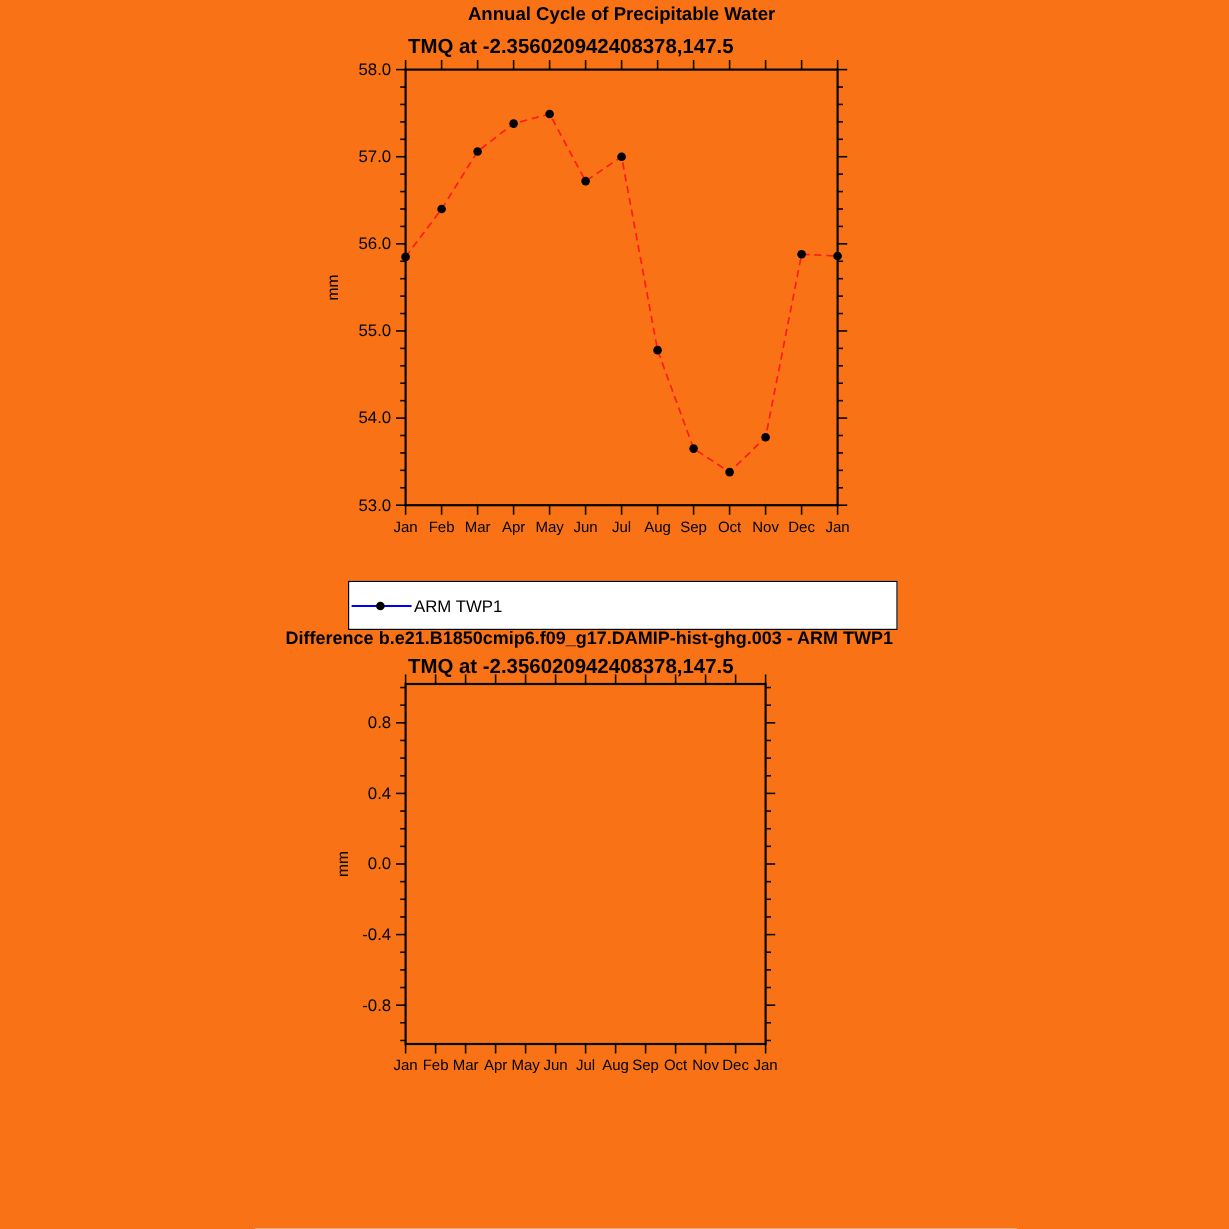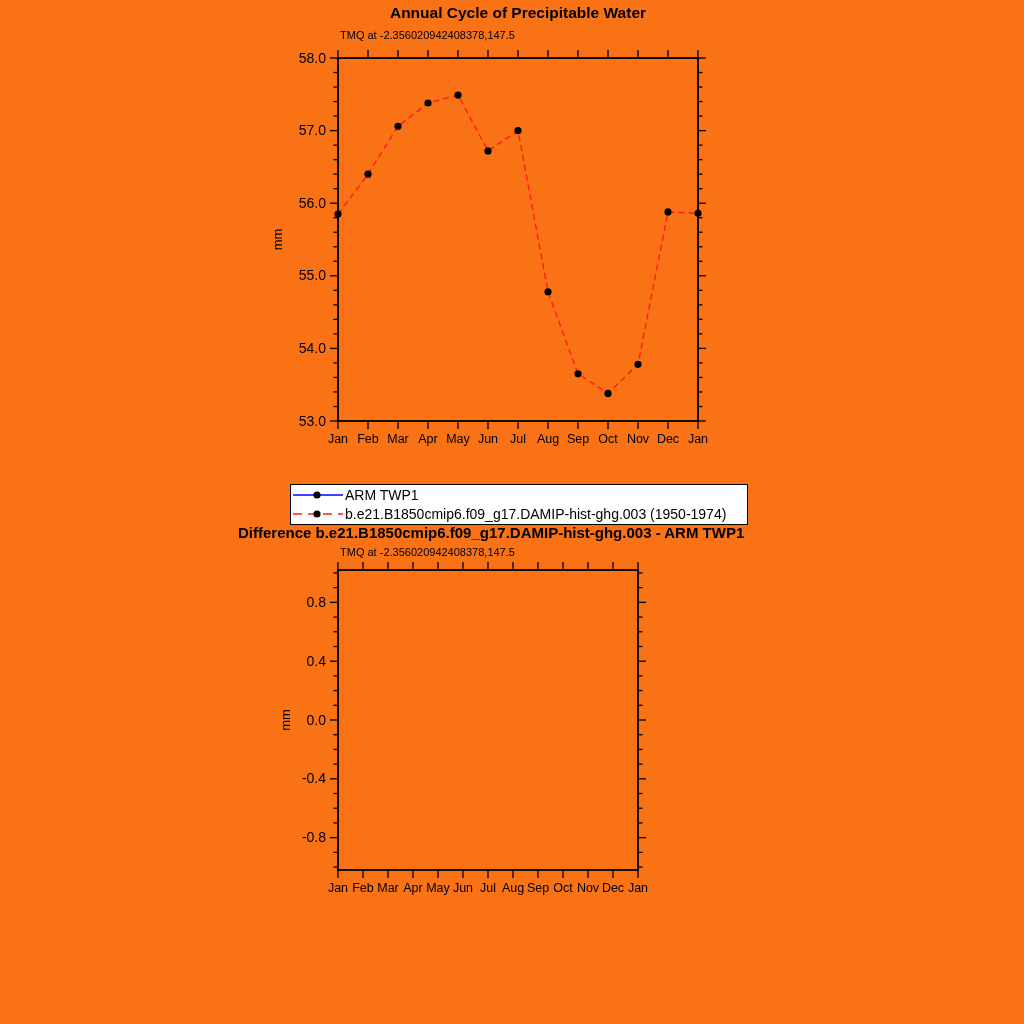--- a/index.html
+++ b/index.html
@@ -18,22 +18,23 @@
     position: absolute;
     font-weight: bold;
     font-size: 15.5px;
     text-align: center;
     white-space: nowrap;
   }
   .t1 { left: 338px; top: 4px; width: 360px; }
   .t2 { left: 238px; top: 524px; width: 500px; font-size: 15px; }
   .chart-subtitle {
     position: absolute;
-    font-size: 11px;
+    font-size: 17px;
     white-space: nowrap;
+    font-weight: bold;
   }
   .s1 { left: 340px; top: 29px; }
   .s2 { left: 340px; top: 546px; }
   .legend {
     position: absolute;
     left: 290px;
     top: 484px;
     width: 458px;
     height: 41px;
     border: 1.5px solid #000;
@@ -267,22 +268,15 @@
     </svg>
 
   <div class="legend">
     <div class="legend-row">
       <svg class="legend-sample" width="54" height="18" viewBox="0 0 54 18">
           <line x1="2" y1="9" x2="52" y2="9" stroke="#0000ff" stroke-width="1.5"></line>
           <circle cx="26" cy="9" r="3.6" fill="#000000"></circle>
         </svg>
       <span class="legend-label">ARM TWP1</span>
     </div>
-    <div class="legend-row">
-      <svg class="legend-sample" width="54" height="18" viewBox="0 0 54 18">
-          <line x1="2" y1="9" x2="52" y2="9" stroke="#ff1a1a" stroke-width="1.5" stroke-dasharray="9 6"></line>
-          <circle cx="26" cy="9" r="3.6" fill="#000000"></circle>
-        </svg>
-      <span class="legend-label">b.e21.B1850cmip6.f09_g17.DAMIP-hist-ghg.003 (1950-1974)</span>
-    </div>
   </div>
 
 </div>
 
 </body></html>

